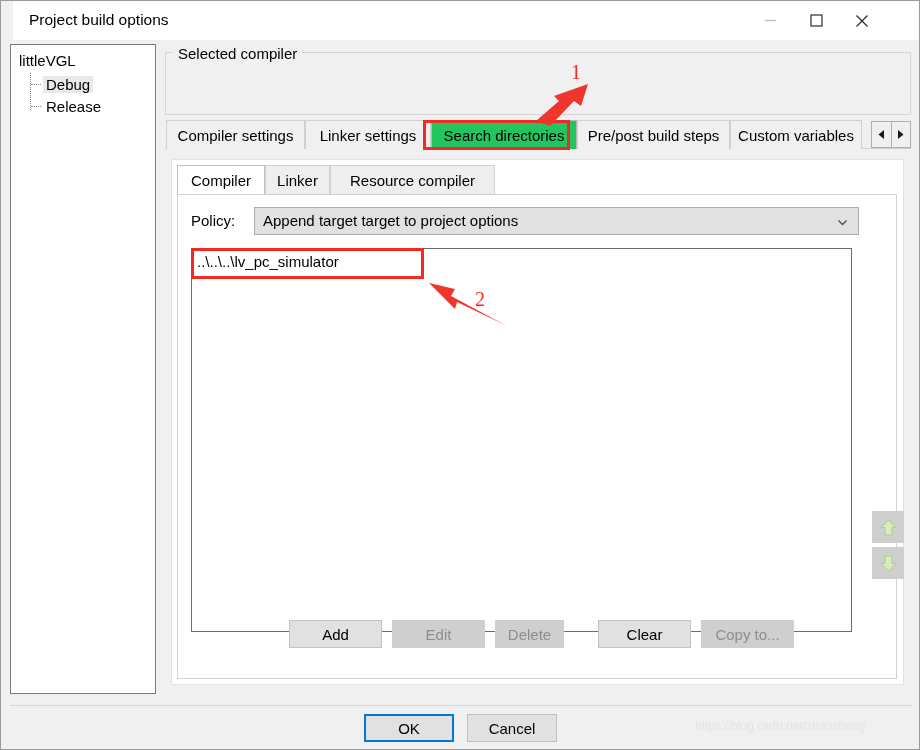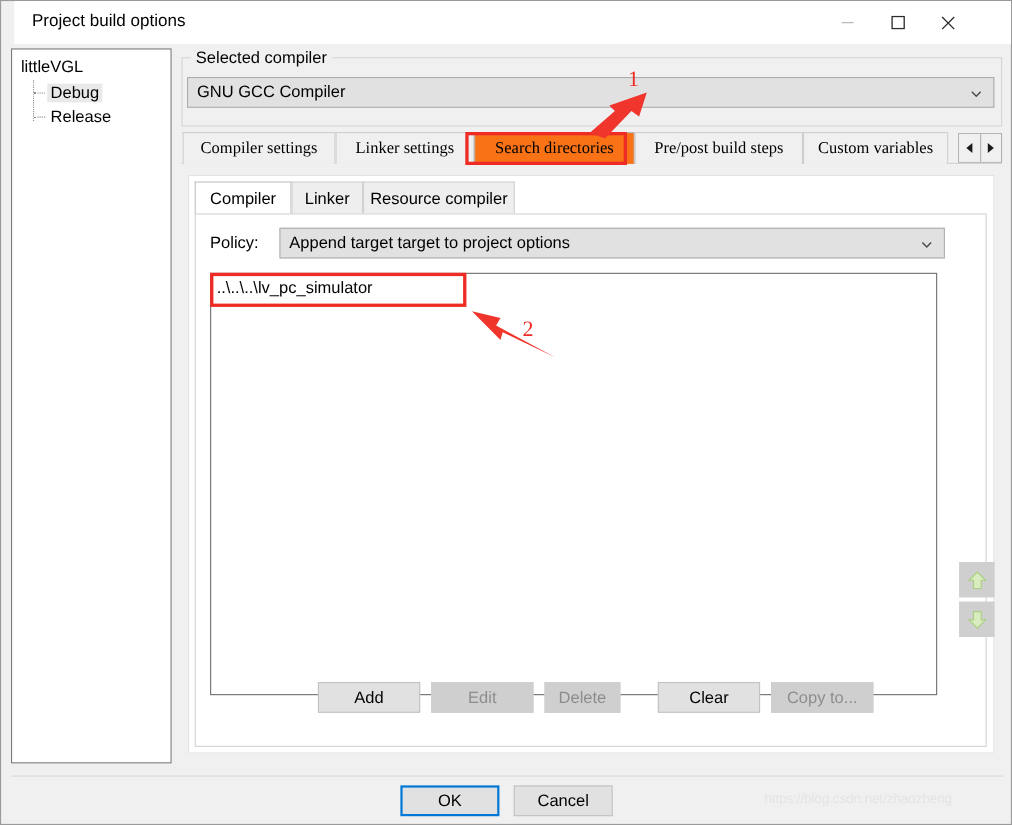--- a/index.html
+++ b/index.html
@@ -177,24 +177,23 @@
     border: 1px solid #cfcfcf;
     border-bottom: none;
     box-sizing: border-box;
     display: flex;
     align-items: center;
     justify-content: center;
     font-size: 15px;
     color: #000;
     white-space: nowrap;
     padding: 0 7px;
-    font-family: Liberation Serif, serif;
   }
   .tab.active {
-    background: #f97316;
+    background: #22c55e;
     border-color: #b8b8b8;
   }
   .tabstrip-underline {
     position: absolute;
     left: 0;
     top: 28px;
     width: 746px;
     height: 1px;
     background: #cfcfcf;
   }
@@ -454,26 +453,20 @@
     <div class="tree-tick t2"></div>
     <div class="tree-child c1 sel">Debug</div>
     <div class="tree-child c2">Release</div>
   </div>
 
   <div class="content">
 
     <div class="groupbox">
       <div class="groupbox-legend">Selected compiler</div>
     </div>
-    <div class="combo">
-      <div class="combo-text">GNU GCC Compiler</div>
-      <svg class="combo-arrow" viewBox="0 0 13 13">
-        <polyline points="2.5,4.5 6.5,8.5 10.5,4.5" fill="none" stroke="#4a4a4a" stroke-width="1.3"></polyline>
-      </svg>
-    </div>
 
     <div class="tabstrip">
       <div class="tabstrip-underline"></div>
 
       <div class="tab" style="left:1px; width:139px;">
         <span>Compiler settings</span>
       </div>
       <div class="tab" style="left:140px; width:126px;">
         <span>Linker settings</span>
       </div>
@@ -503,21 +496,21 @@
 
     <div class="innerpanel">
 
       <div class="inner-tabstrip">
         <div class="itab active" style="left:0px; width:88px;">
           <span>Compiler</span>
         </div>
         <div class="itab" style="left:88px; width:65px;">
           <span>Linker</span>
         </div>
-        <div class="itab" style="left:153px; width:138px;">
+        <div class="itab" style="left:153px; width:165px;">
           <span>Resource compiler</span>
         </div>
       </div>
 
       <div class="inner-body">
 
         <div class="policy-label">Policy:</div>
         <div class="policy-combo">
           <div class="combo-text">Append target target to project options</div>
           <svg class="combo-arrow" viewBox="0 0 13 13">

